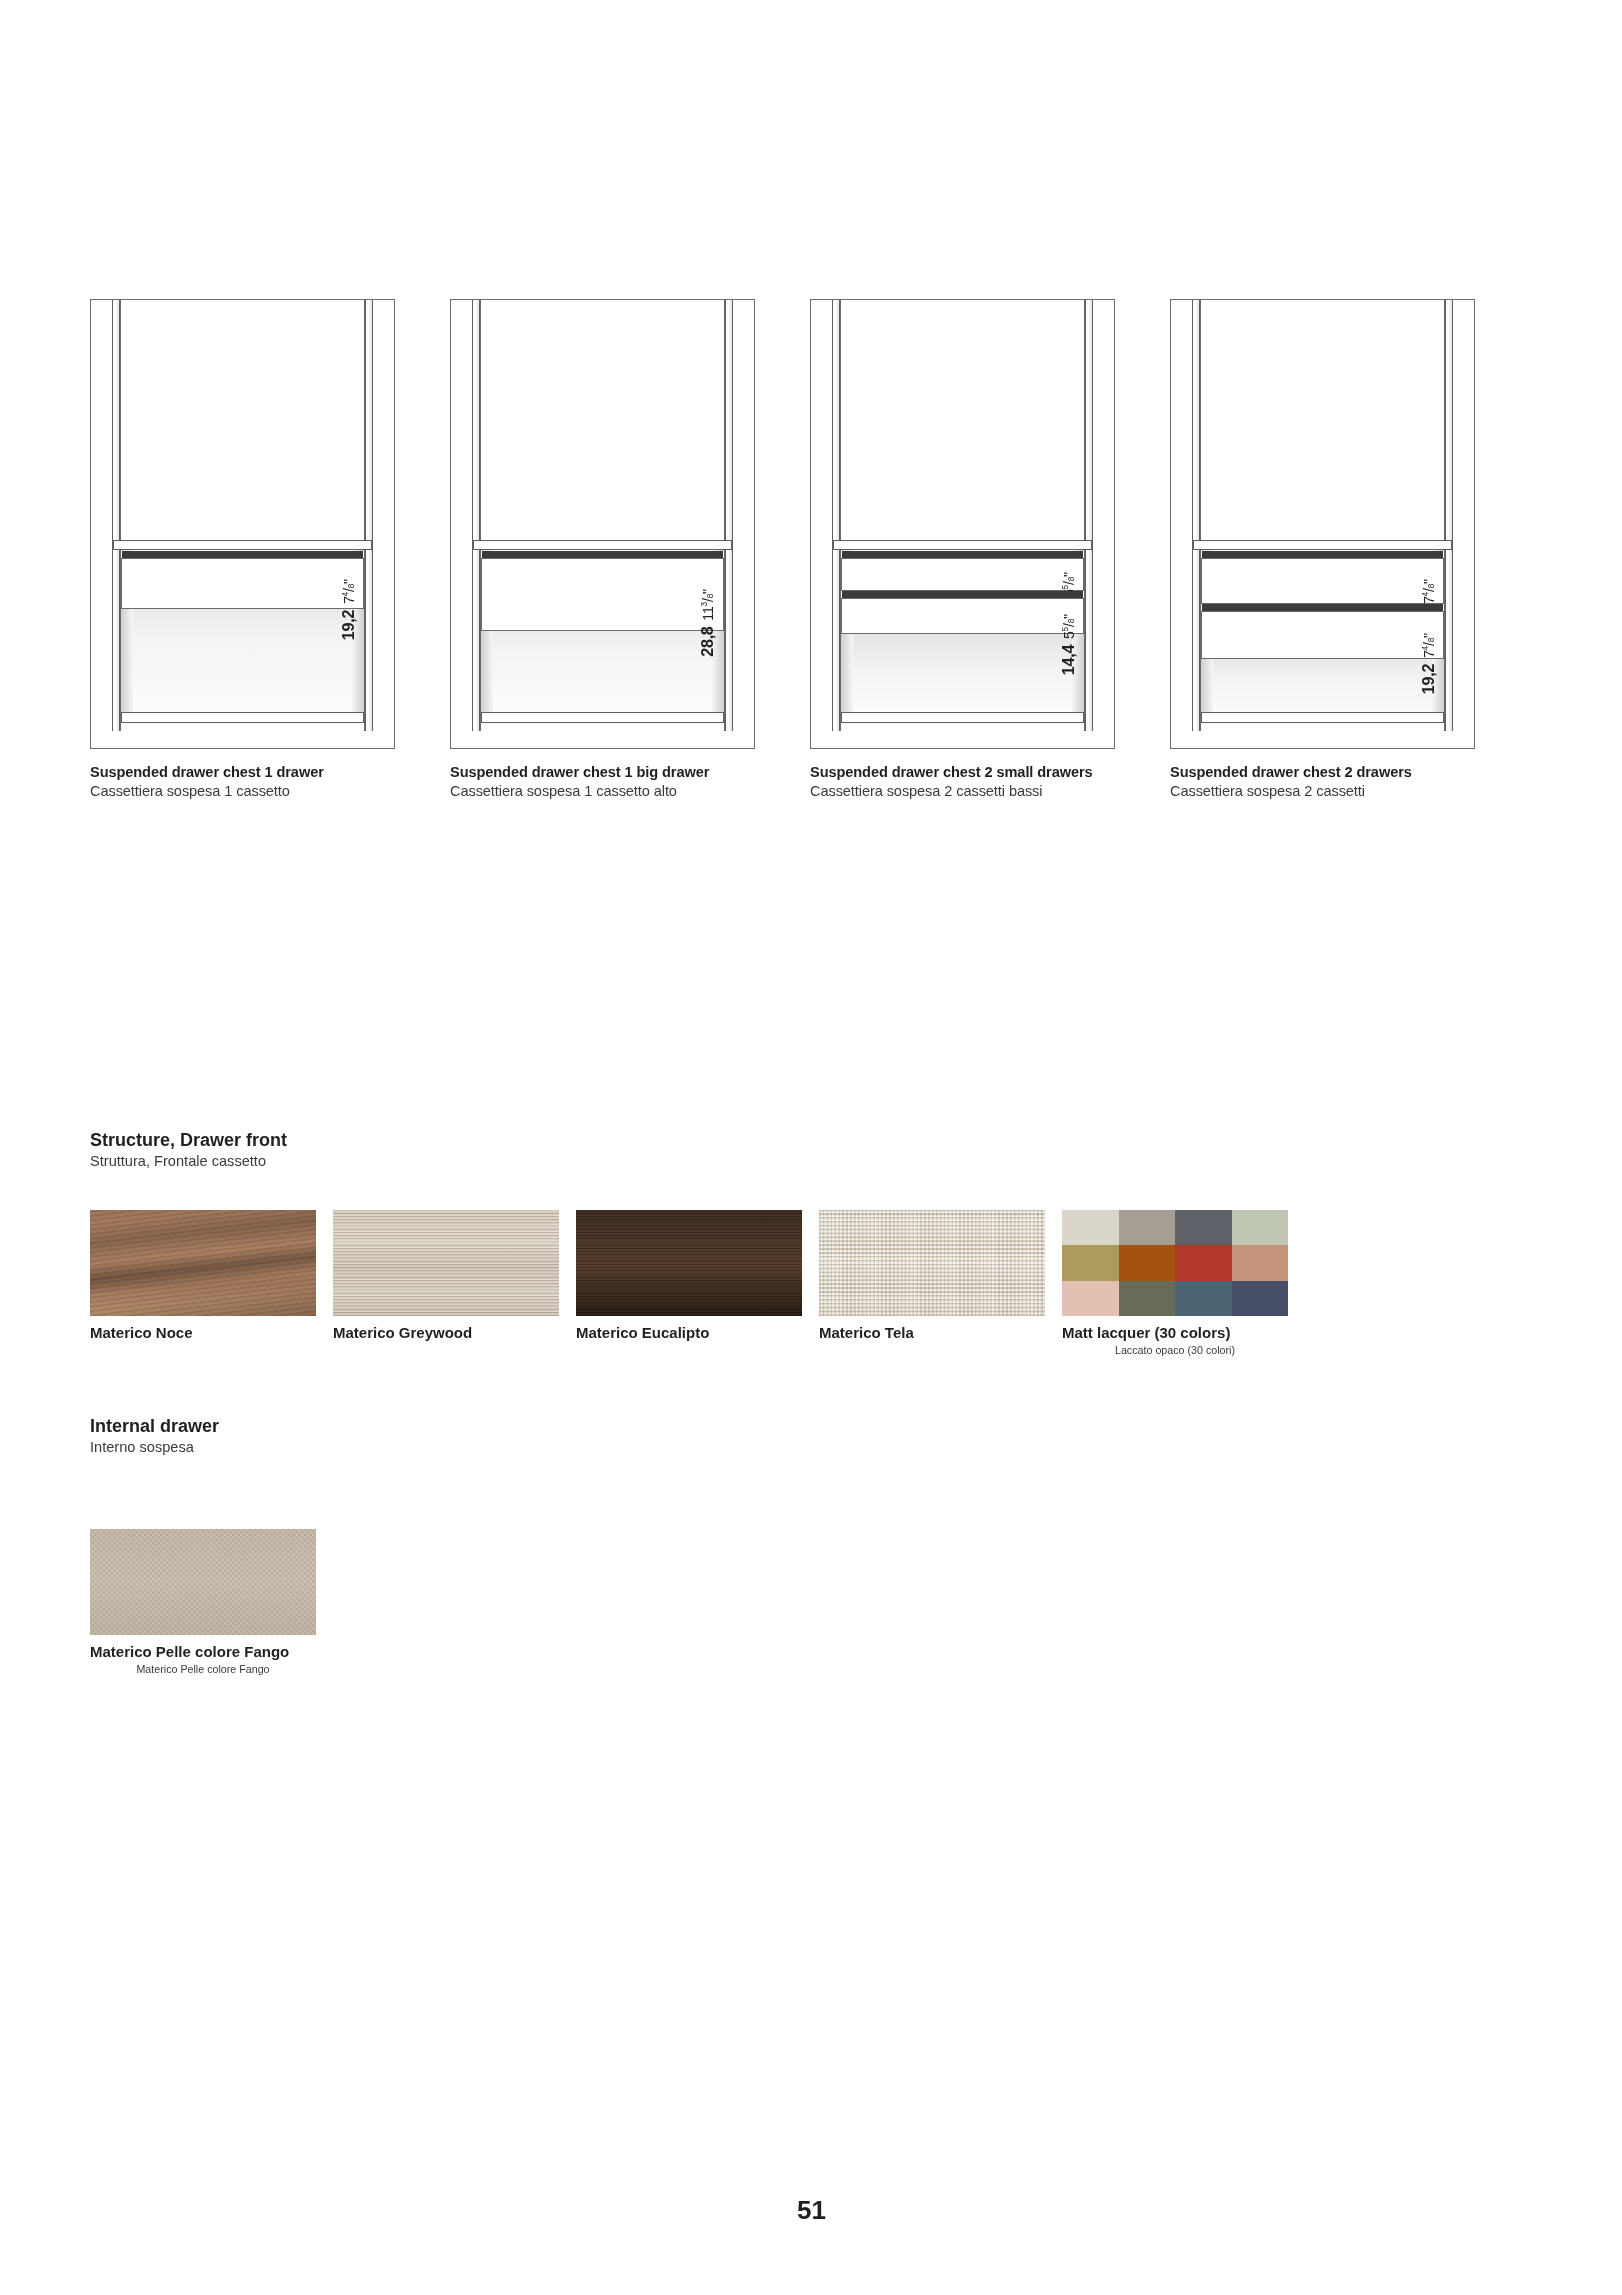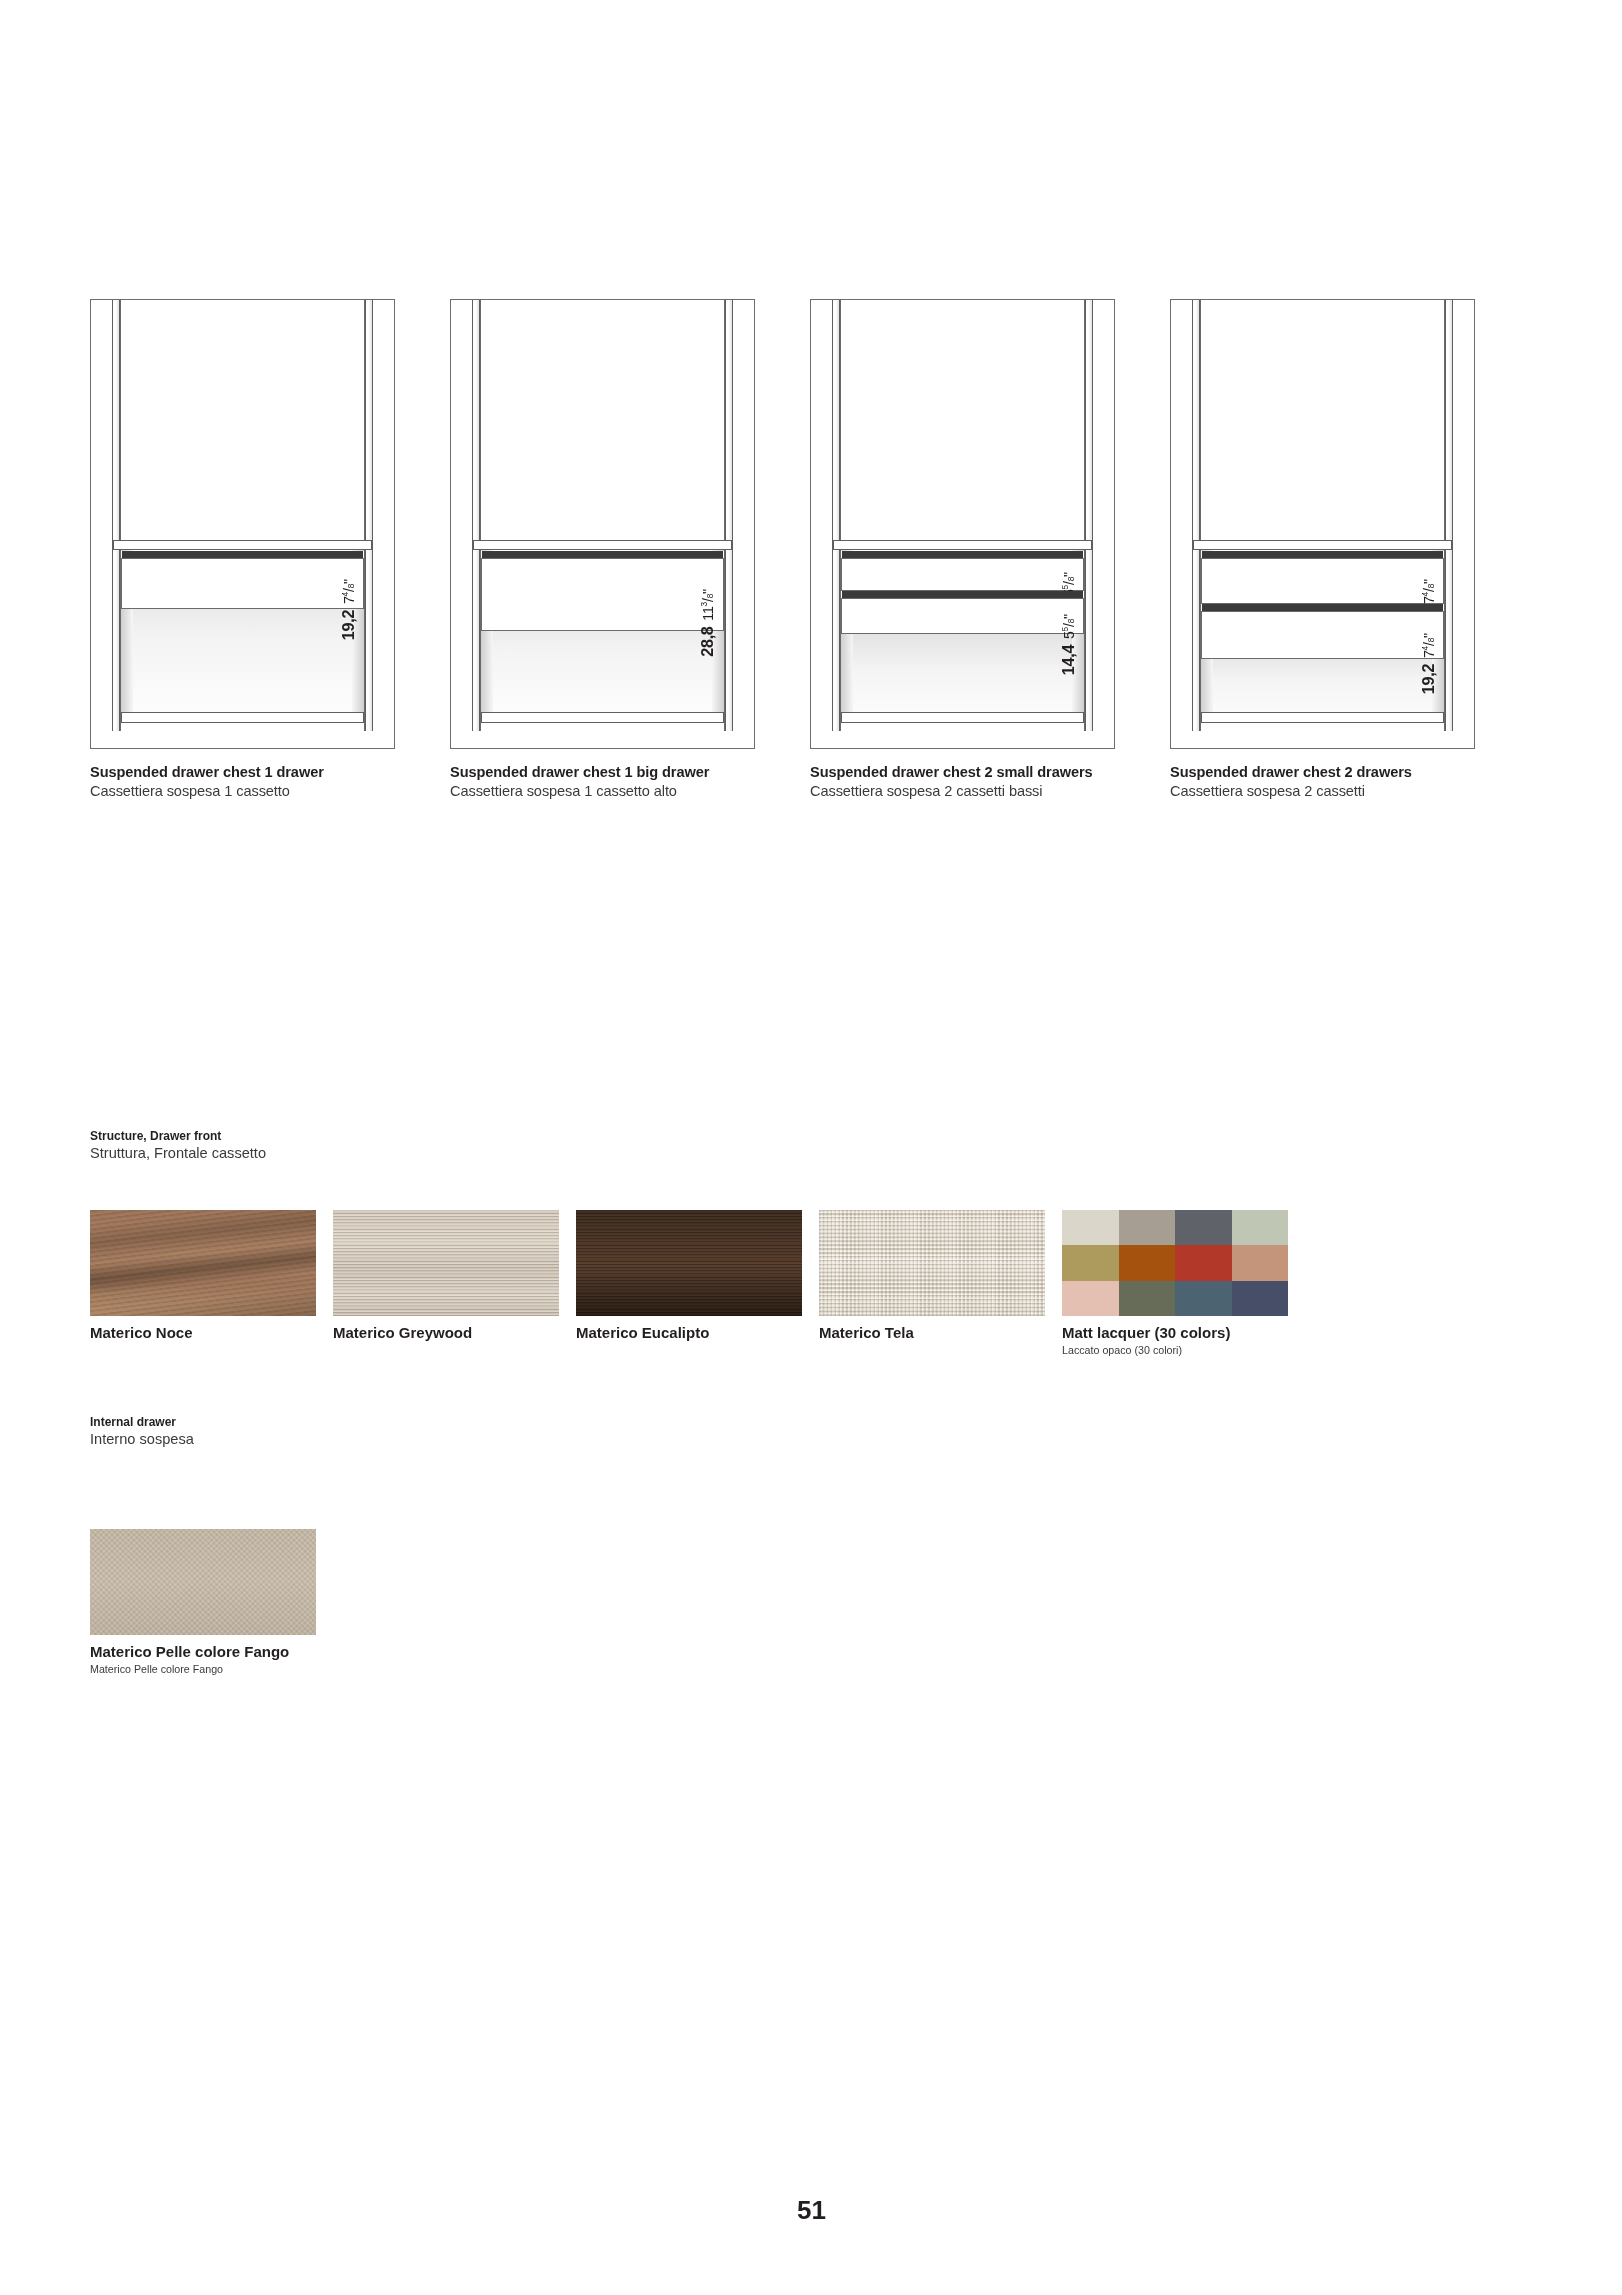--- a/index.html
+++ b/index.html
@@ -171,21 +171,21 @@
     line-height: 1.32;
     color: #3a3a3a;
     letter-spacing: -0.1px;
   }
 
   
   .section-head {
     position: absolute;
   }
   .sec-en {
-    font-size: 12px;
+    font-size: 18px;
     font-weight: bold;
     line-height: 1.36;
   }
   .sec-it {
     font-size: 14.6px;
     font-weight: normal;
     color: #3a3a3a;
     line-height: 1.36;
   }
 
@@ -205,20 +205,21 @@
     margin-top: 6.5px;
     font-size: 15px;
     font-weight: bold;
     line-height: 1.34;
   }
   .swatch-label-it {
     font-size: 10.7px;
     font-weight: normal;
     color: #3a3a3a;
     line-height: 1.34;
+    text-align: center;
   }
 
   
   .tex-noce {
     background:
       repeating-linear-gradient(-7deg, rgba(90,62,42,0.16) 0px, rgba(90,62,42,0.16) 1.3px, rgba(255,255,255,0.05) 1.9px, rgba(255,255,255,0.0) 4.5px),
       linear-gradient(-6deg, rgba(74,52,36,0.45) 0%, rgba(74,52,36,0.0) 22%, rgba(74,52,36,0.0) 34%, rgba(64,45,32,0.5) 46%, rgba(120,90,66,0.0) 58%, rgba(74,52,36,0.35) 74%, rgba(120,90,66,0.0) 88%),
       linear-gradient(to bottom, #9b7257 0%, #a87e60 40%, #9c7357 70%, #b08967 100%);
   }
   .tex-eucalipto {

